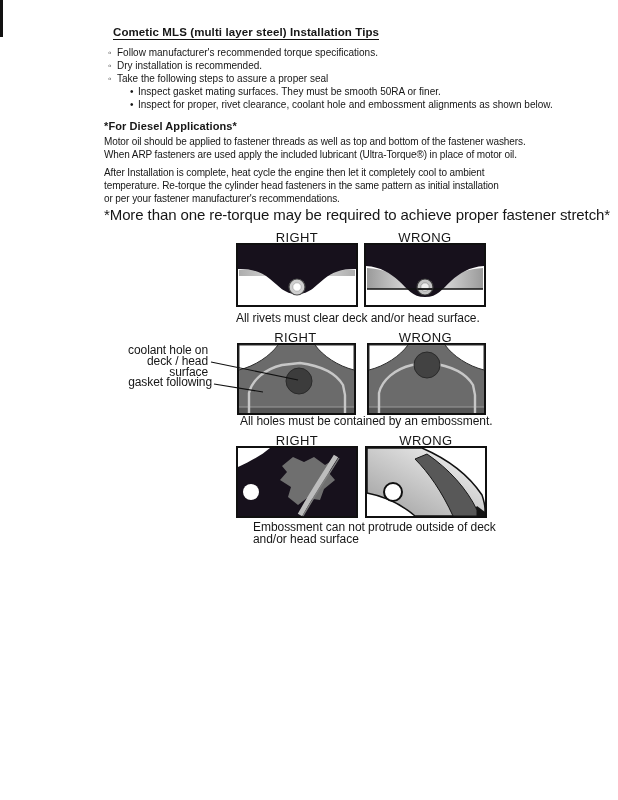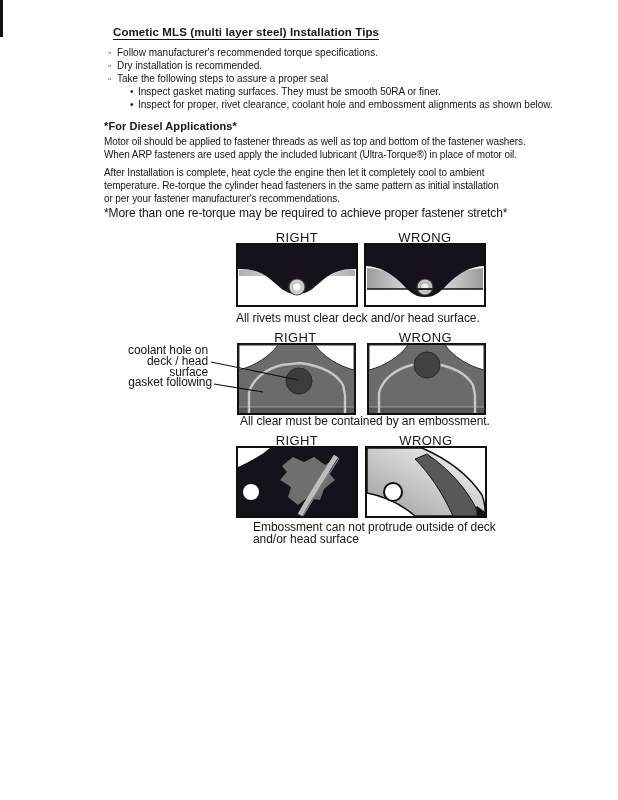--- a/index.html
+++ b/index.html
@@ -15,21 +15,21 @@
   }
   .bullets{left:108px;top:46px;font-size:10px;line-height:13px;width:480px;}
   .bullet,.subbullet{white-space:nowrap;}
   .bullet::before{content:"◦";display:inline-block;width:9px;font-size:10px;}
   .subbullet{padding-left:22px;}
   .subbullet::before{content:"•";display:inline-block;width:8px;font-size:10px;}
   .sec-heading{left:104px;top:120px;font-size:11px;font-weight:bold;letter-spacing:0.1px;}
   .body-par{font-size:10px;line-height:13.2px;letter-spacing:-0.1px;white-space:pre-line;width:440px;}
   .par1{left:104px;top:135px;}
   .par2{left:104px;top:166px;}
-  .note{left:104px;top:206px;font-size:12px;letter-spacing:-0.1px;}
+  .note{left:104px;top:206px;font-size:15px;letter-spacing:-0.1px;}
   .rw-label{font-size:13px;font-weight:500;letter-spacing:0.4px;text-align:center;width:122px;}
   .fig-caption{font-size:12px;letter-spacing:-0.05px;line-height:12px;}
   .ann{font-size:12px;line-height:11px;letter-spacing:-0.1px;}
   .ann-right{text-align:right;}
   .legal{left:104px;top:574px;width:470px;font-size:6px;line-height:7px;color:#1c1c1c;}
   .legal h4{margin:0 0 6px 0;font-size:6.2px;line-height:7px;font-weight:bold;}
   .legal p{margin:0 0 6px 0;white-space:pre-line;}
   .footer-code{left:385px;top:762px;font-size:12.5px;letter-spacing:0.2px;color:#14532d;}
   svg{display:block;}
 </style>
@@ -138,21 +138,21 @@
     </svg>
   </div>
 
   <div class="abs" style="left:205px;top:355px;pointer-events:none;">
     <svg width="100" height="45" viewBox="0 0 100 45">
       <line x1="6" y1="7" x2="93" y2="25" stroke="#111" stroke-width="1.1"></line>
       <line x1="9" y1="29" x2="58" y2="37" stroke="#111" stroke-width="1.1"></line>
     </svg>
   </div>
 
-  <div class="abs fig-caption" style="left:240px;top:415px;">All clear must be contained by an embossment.</div>
+  <div class="abs fig-caption" style="left:240px;top:415px;">All holes must be contained by an embossment.</div>
 
   <div class="abs rw-label" style="left:236px;top:433px;">RIGHT</div>
   <div class="abs rw-label" style="left:365px;top:433px;">WRONG</div>
 
   <div class="abs" style="left:236px;top:446px;">
     <svg width="122" height="72" viewBox="0 0 122 72">
       <rect x="1" y="1" width="120" height="70" fill="#ffffff" stroke="#101010" stroke-width="2"></rect>
       <path d="M2,21 C15,15 26,9 34,2 L120,2 L120,70 L2,70 Z" fill="#17111c"></path>
       <path d="M46,20 L57,11 L68,16 L78,11 L89,19 L97,14 L93,27 L99,34 L88,43 L84,54 L71,52 L62,59 L52,51 L55,41 L44,34 L51,26 Z" fill="#6f6f6f"></path>
       <path d="M100,10 C89,28 76,47 64,69" stroke="#bdbdbd" stroke-width="5" fill="none"></path>

